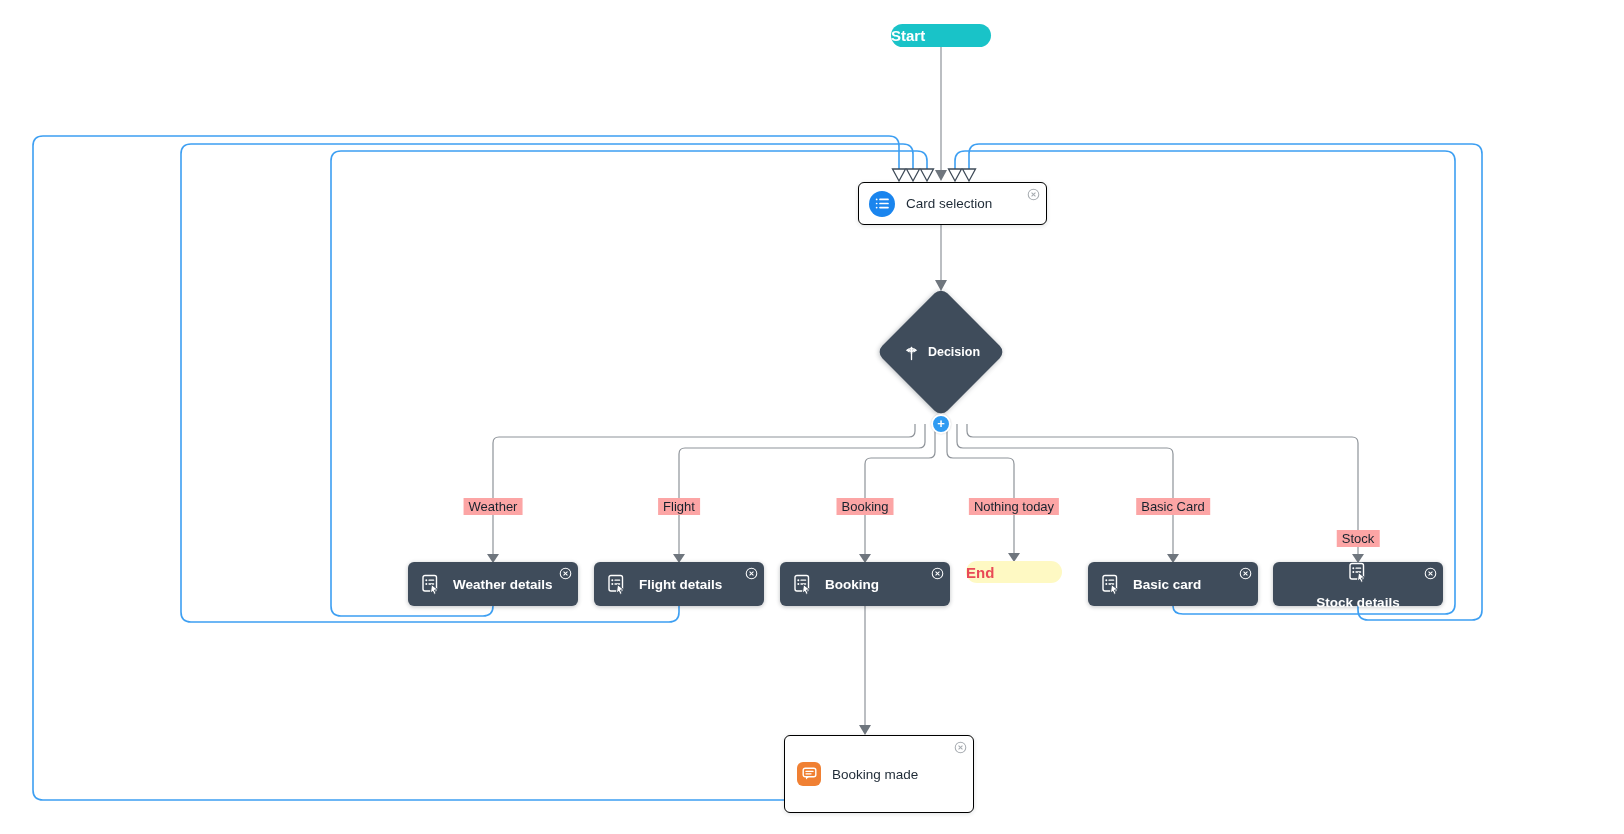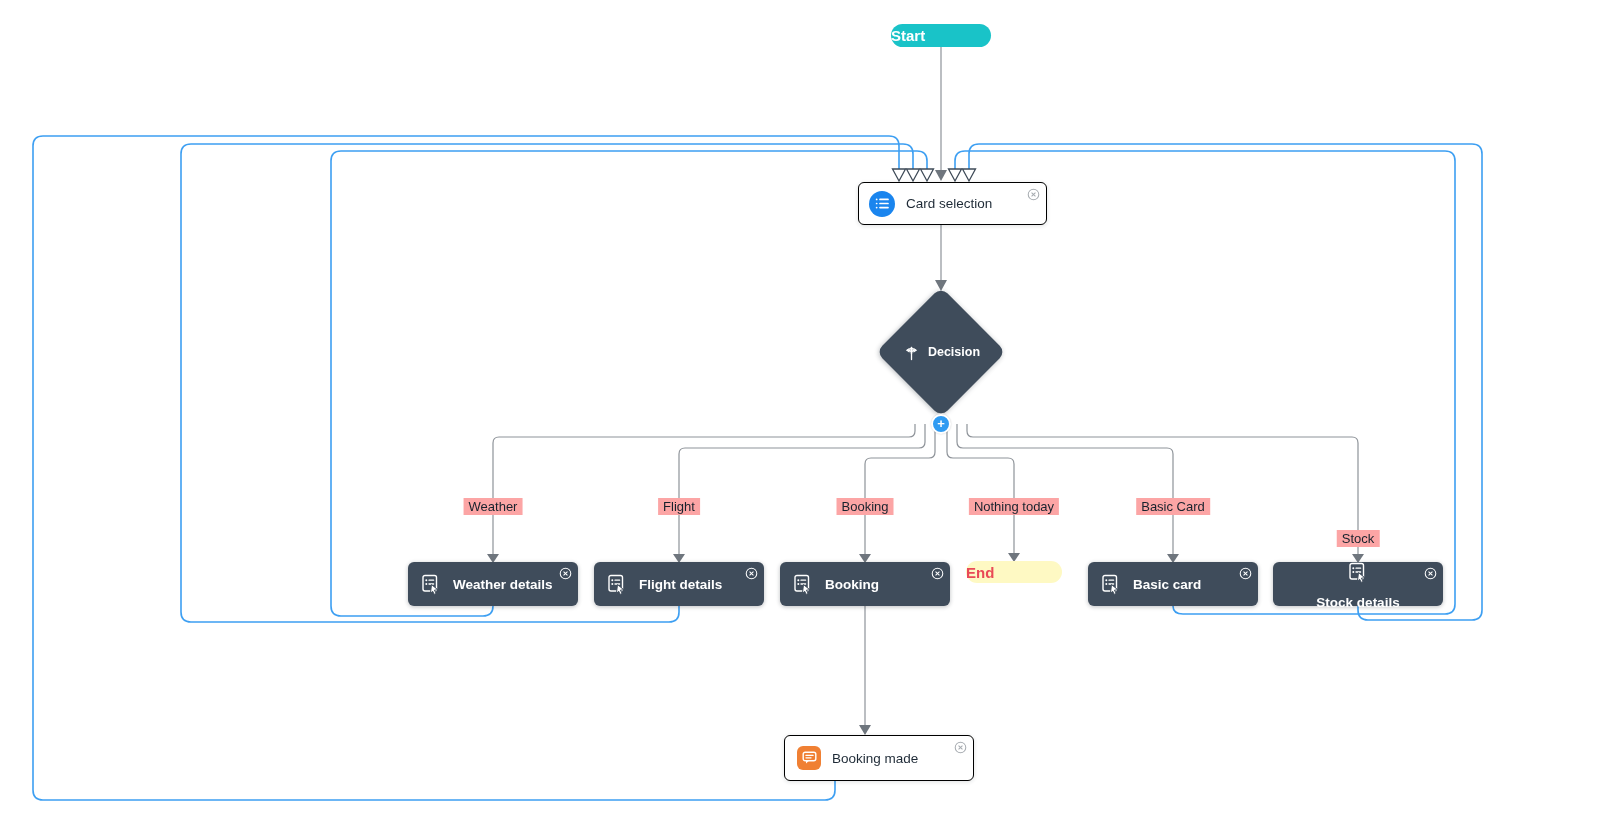--- a/index.html
+++ b/index.html
@@ -19,21 +19,21 @@
   }
   .pill-start{left:891px;top:24px;width:100px;height:23px;background:#19c3c8;color:#ffffff;}
   .pill-end{left:966px;top:561px;width:96px;height:22px;background:#fef9c3;color:#e94a57;}
 
   .node-white{
     position:absolute;display:flex;align-items:center;background:#ffffff;
     border:1px solid #000000;border-radius:6px;box-shadow:0 1px 4px rgba(30,40,50,.14);
     color:#1e2a36;font-size:13.5px;cursor:pointer;
   }
   .node-card{left:858px;top:182px;width:167px;height:41px;padding:0 10px;gap:11px;}
-  .node-booking-made{left:784px;top:735px;width:164px;height:44px;padding:0 12px;gap:11px;}
+  .node-booking-made{left:784px;top:735px;width:164px;height:44px;padding:16px 12px;gap:11px;}
 
   .node-dark{
     position:absolute;width:170px;height:44px;display:flex;align-items:center;
     background:#3f4c5b;border-radius:6px;box-shadow:0 1px 4px rgba(20,30,40,.28);
     color:#ffffff;font-size:13.5px;font-weight:700;padding:0 13px;gap:12px;
     box-sizing:border-box;cursor:pointer;
   }
   .n-weather{left:408px;top:562px;}
   .n-flight{left:594px;top:562px;}
   .n-booking{left:780px;top:562px;}

